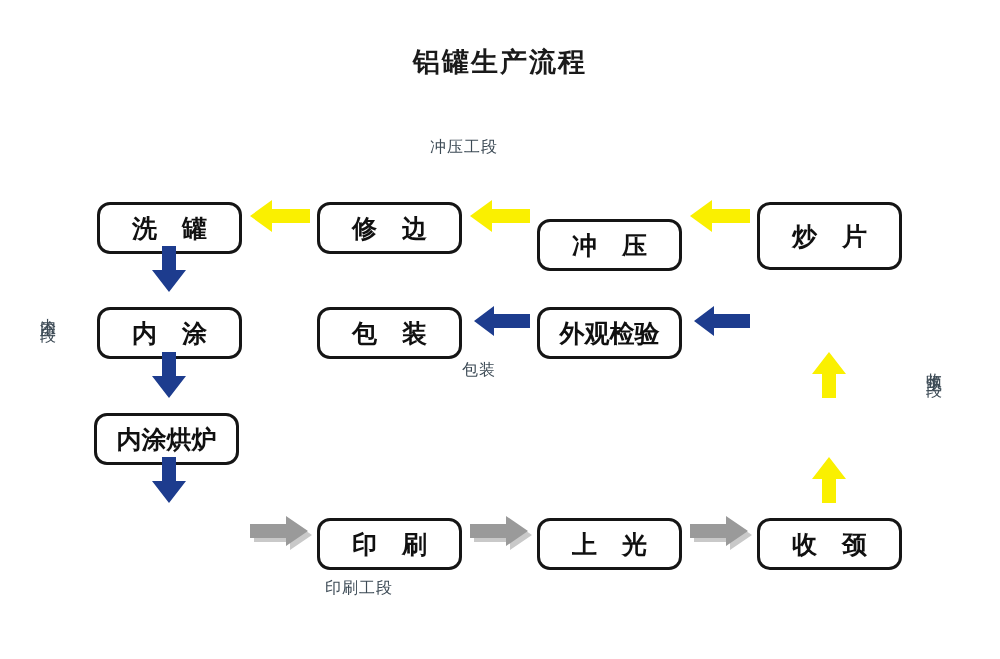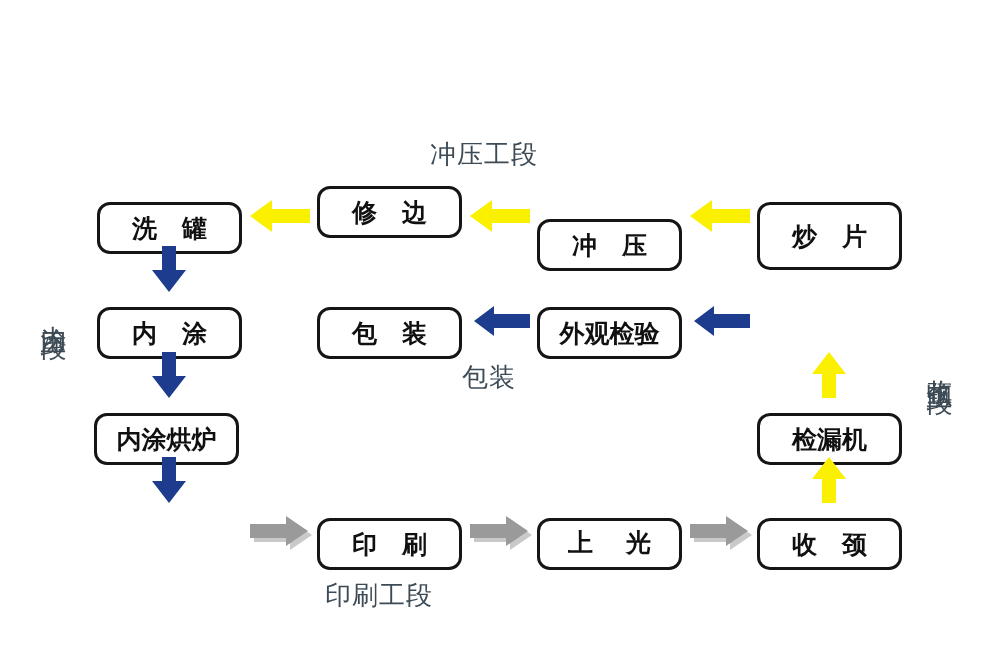--- a/index.html
+++ b/index.html
@@ -47,21 +47,21 @@
     color: #101010;
     line-height: 1;
     margin-top: 12px;
   }
   .node.spaced { letter-spacing: 9px; text-indent: 9px; }
   .node.tight  { letter-spacing: 0px; }
 
   
   .seclabel {
     position: absolute;
-    font-size: 26px;
+    font-size: 16px;
     font-weight: 500;
     color: #3d4b56;
     letter-spacing: 1px;
     white-space: nowrap;
   }
   .seclabel.vertical {
     writing-mode: vertical-rl;
     text-orientation: upright;
     letter-spacing: 3px;
   }
@@ -71,33 +71,34 @@
     position: absolute;
     line-height: 0;
   }
   .arrow svg { display: block; }
 </style>
 </head>
 <body>
 
 <div id="canvas">
 
+  <div class="title">铝罐生产流程</div>
 
   <div class="seclabel" style="left:430px; top:137px;">冲压工段</div>
 
   <div class="seclabel vertical" style="left:37px; top:305px;">内涂工段</div>
 
   <div class="seclabel" style="left:462px; top:360px;">包装</div>
 
   <div class="seclabel vertical" style="left:923px; top:360px;">收颈工段</div>
 
   <div class="seclabel" style="left:325px; top:578px;">印刷工段</div>
 
   <div class="node spaced" style="left:97px;  top:190px; width:145px; height:52px;">洗 罐</div>
-  <div class="node spaced" style="left:317px; top:174px; width:145px; height:52px;">修 边</div>
+  <div class="node spaced" style="left:317px; top:190px; width:145px; height:52px;">修 边</div>
   <div class="node spaced" style="left:537px; top:207px; width:145px; height:52px;">冲 压</div>
   <div class="node spaced" style="left:757px; top:190px; width:145px; height:68px;">炒 片</div>
 
   <div class="arrow" style="left:250px; top:197px;">
     <svg width="60" height="38" viewBox="0 0 60 38" aria-hidden="true">
       <path d="M0,19 L22,3 L22,12 L60,12 L60,26 L22,26 L22,35 Z" fill="#FAF000"></path>
     </svg>
   </div>
   <div class="arrow" style="left:470px; top:197px;">
     <svg width="60" height="38" viewBox="0 0 60 38" aria-hidden="true">
@@ -119,24 +120,23 @@
       <path d="M0,17 L20,2 L20,10 L56,10 L56,24 L20,24 L20,32 Z" fill="#1D3C8E"></path>
     </svg>
   </div>
   <div class="arrow" style="left:694px; top:304px;">
     <svg width="56" height="34" viewBox="0 0 56 34" aria-hidden="true">
       <path d="M0,17 L20,2 L20,10 L56,10 L56,24 L20,24 L20,32 Z" fill="#1D3C8E"></path>
     </svg>
   </div>
 
   <div class="node tight" style="left:94px;  top:401px; width:145px; height:52px;">内涂烘炉</div>
-  <div class="node tight" style="left:757px; top:401px; width:145px; height:52px;">检漏机</div>
 
   <div class="node spaced" style="left:317px; top:506px; width:145px; height:52px;">印 刷</div>
-  <div class="node spaced" style="left:537px; top:506px; width:145px; height:52px;font-family:Liberation Mono, monospace;">上 光</div>
+  <div class="node spaced" style="left:537px; top:506px; width:145px; height:52px;">上 光</div>
   <div class="node spaced" style="left:757px; top:506px; width:145px; height:52px;">收 颈</div>
 
   <div class="arrow" style="left:250px; top:515px;">
     <svg width="64" height="36" viewBox="0 0 64 36" aria-hidden="true">
       <path d="M4,13 L4,27 L40,27 L40,35 L62,20 L40,5 L40,13 Z" fill="#c9c9c9"></path>
       <path d="M0,9 L0,23 L36,23 L36,31 L58,16 L36,1 L36,9 Z" fill="#9A9A9A"></path>
     </svg>
   </div>
   <div class="arrow" style="left:470px; top:515px;">
     <svg width="64" height="36" viewBox="0 0 64 36" aria-hidden="true">

